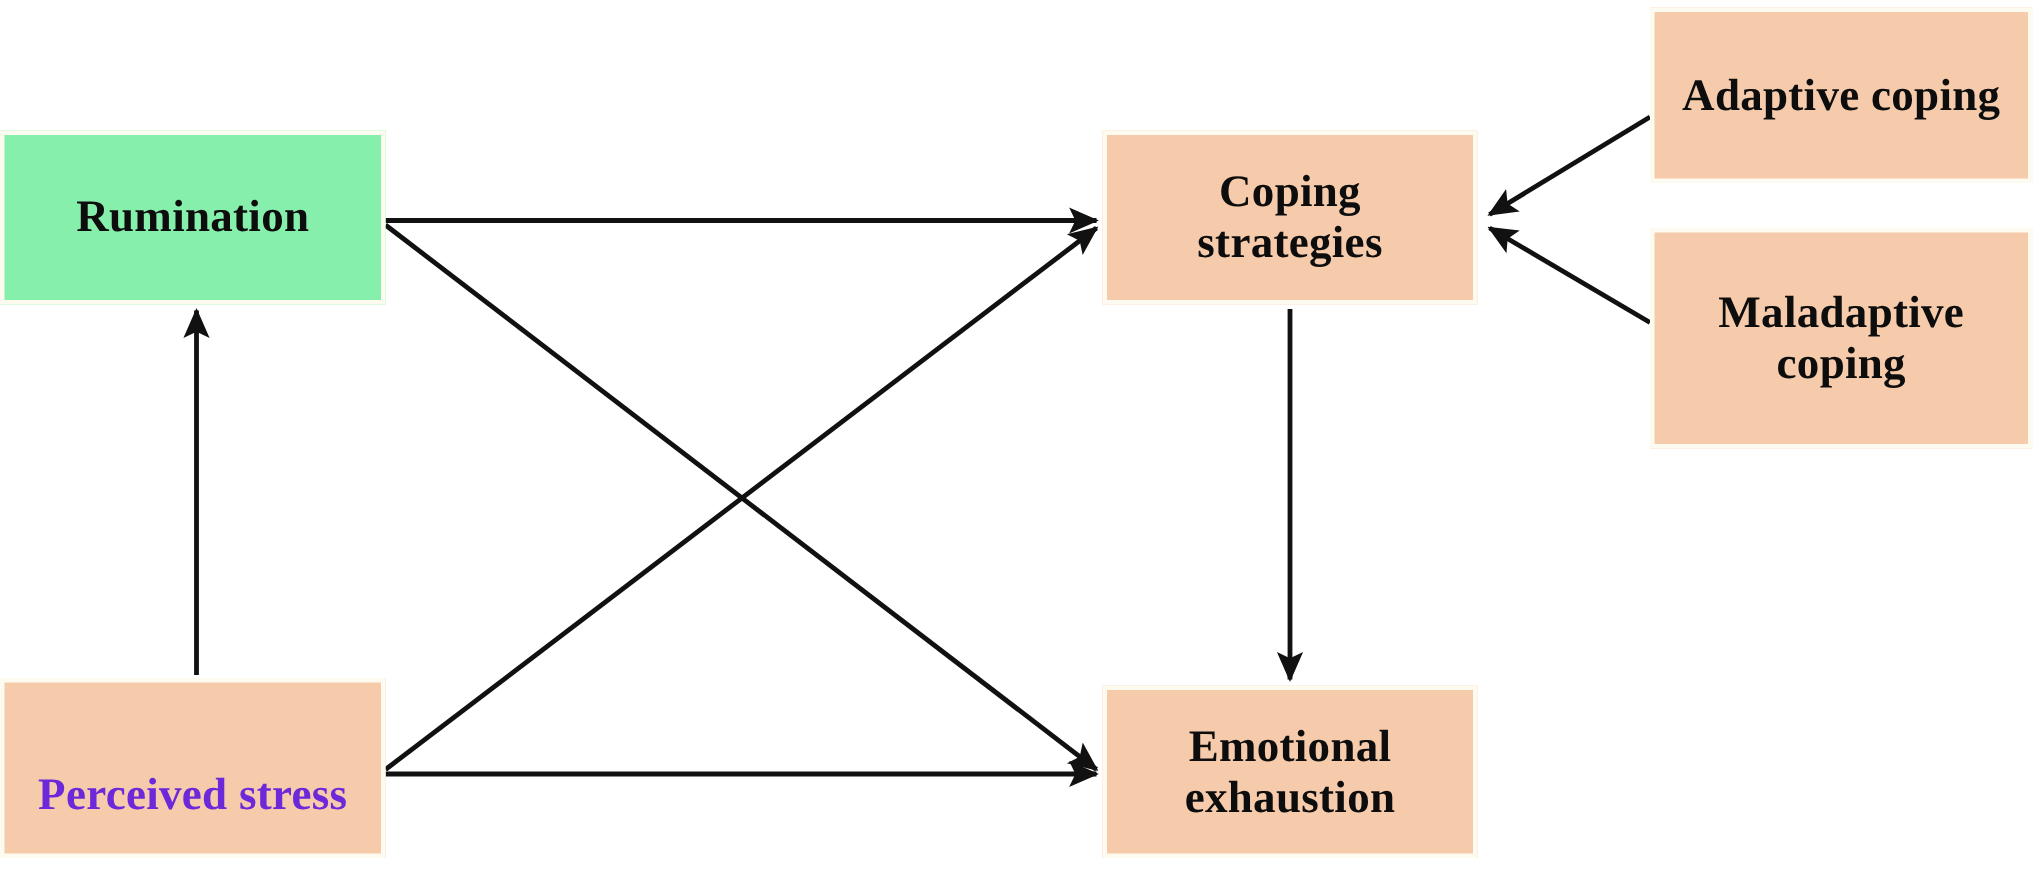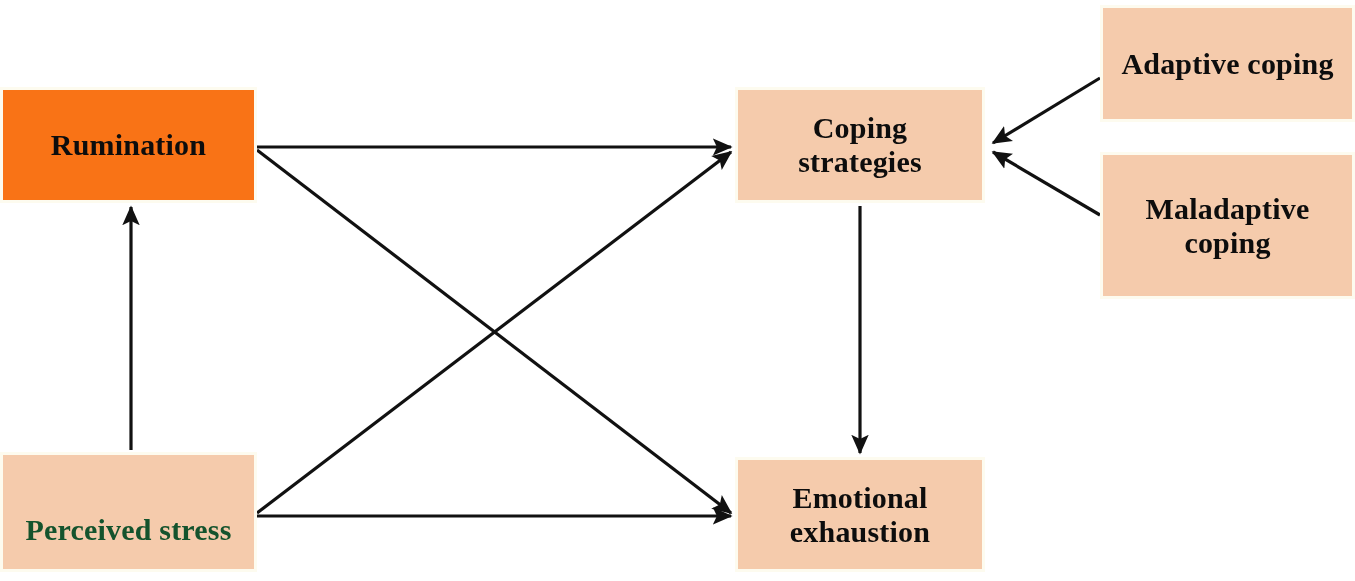--- a/index.html
+++ b/index.html
@@ -73,26 +73,26 @@
 
     <line class="edge-line" x1="257" y1="516" x2="731" y2="516" marker-end="url(#arrowhead)" style="stroke: rgb(17, 17, 17);"></line>
 
     <line class="edge-line" x1="860" y1="206" x2="860" y2="453" marker-end="url(#arrowhead)" style="stroke: rgb(17, 17, 17);"></line>
 
     <line class="edge-line" x1="1100" y1="78" x2="993" y2="143" marker-end="url(#arrowhead)" style="stroke: rgb(17, 17, 17);"></line>
 
     <line class="edge-line" x1="1100" y1="215" x2="993" y2="152" marker-end="url(#arrowhead)" style="stroke: rgb(17, 17, 17);"></line>
   </svg>
 
-  <div class="node-box" style="left: 0px; top: 87px; width: 257px; height: 116px; background: #f97316; border-color: rgb(253, 251, 239);">
+  <div class="node-box" style="left: 0px; top: 87px; width: 257px; height: 116px; background: #86efac; border-color: rgb(253, 251, 239);">
     <span class="node-label" style="color: rgb(13, 13, 13);">Rumination</span>
   </div>
 
   <div class="node-box" style="left: 0px; top: 452px; width: 257px; height: 120px; background: rgb(245, 203, 172); border-color: rgb(253, 251, 239);">
-    <span class="node-label" style="color: #14532d; margin-top: 36px;">Perceived stress</span>
+    <span class="node-label" style="color: #6d28d9; margin-top: 36px;">Perceived stress</span>
   </div>
 
   <div class="node-box" style="left: 735px; top: 87px; width: 250px; height: 116px; background: rgb(245, 203, 172); border-color: rgb(253, 251, 239);">
     <span class="node-label" style="color: rgb(13, 13, 13);">Coping
 strategies</span>
   </div>
 
   <div class="node-box" style="left: 1100px; top: 5px; width: 255px; height: 117px; background: rgb(245, 203, 172); border-color: rgb(253, 251, 239);">
     <span class="node-label" style="color: rgb(13, 13, 13);">Adaptive coping</span>
   </div>

